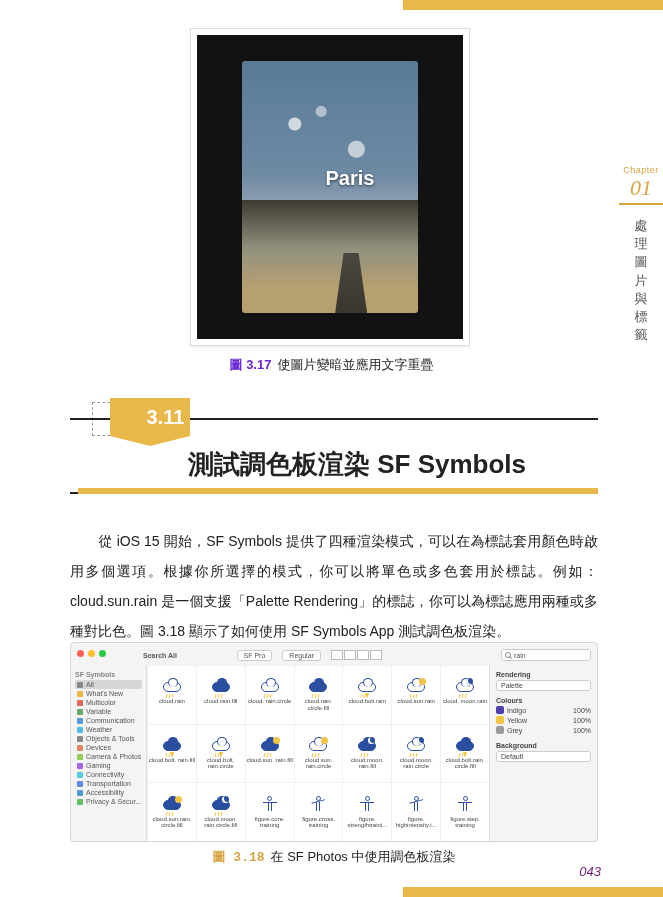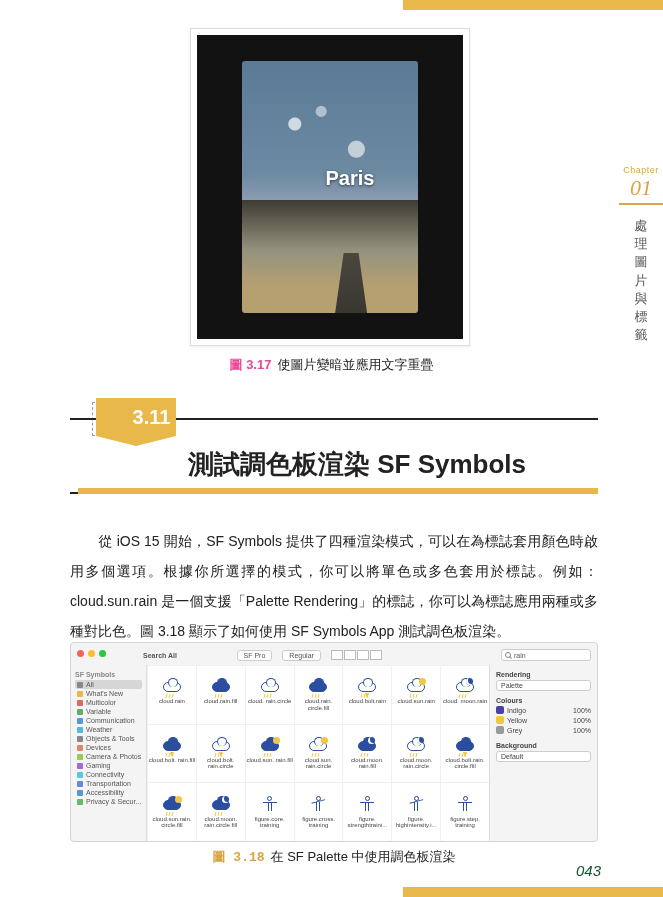--- a/index.html
+++ b/index.html
@@ -17,24 +17,24 @@
 .poster { width:176px; height:252px; background:linear-gradient(to bottom,#5a7a95 0%,#6d8aa3 45%,#8a9bb0 55%,#3d3a32 55%,#93927e 75%,#b7a070 90%); position:relative; border-radius:3px; overflow:hidden; }
 .poster::before { content:""; position:absolute; inset:0; background:
  radial-gradient(circle at 30% 25%, rgba(255,255,255,0.7) 6px, transparent 7px),
  radial-gradient(circle at 65% 35%, rgba(255,255,255,0.6) 8px, transparent 9px),
  radial-gradient(circle at 45% 20%, rgba(255,255,255,0.5) 5px, transparent 6px);
 }
 .tower { position:absolute; left:62%; bottom:0; width:0; height:0; transform:translateX(-50%); }
 .tower::before { content:""; position:absolute; bottom:0; left:-20px; width:40px; height:150px; background:linear-gradient(to top,#3a3630 0%,#4a4640 40%,transparent 40%); clip-path:polygon(10% 100%,90% 100%,58% 40%,52% 0%,48% 0%,42% 40%); }
 .poster-text { position:absolute; top:42%; left:0; right:0; text-align:center; color:#fff; font-weight:600; font-size:20px; text-shadow:0 1px 3px rgba(0,0,0,0.6);padding-left:40px; }
 .figure-cap { position:absolute; top:356px; left:0; right:0; text-align:center; font-size:13px; }
-.figure-cap .fig-label { color:#ec4899; font-weight:600; margin-right:6px; }
+.figure-cap .fig-label { color:#6d28d9; font-weight:600; margin-right:6px; }
 
 .section-head { position:absolute; top:418px; left:70px; right:65px; border-top:2px solid #222; border-bottom:2px solid #222; height:76px; }
-.badge { position:absolute; top:-22px; left:26px; width:80px; height:38px; background:#e8b84a; color:#fff; font-size:20px; font-weight:700; display:flex; align-items:center; justify-content:center;padding-left:31px; }
+.badge { position:absolute; top:-22px; left:40px; width:80px; height:38px; background:#e8b84a; color:#fff; font-size:20px; font-weight:700; display:flex; align-items:center; justify-content:center;padding-left:31px; }
 .badge::after { content:""; position:absolute; bottom:-10px; left:0; width:0; height:0; border-left:40px solid transparent; border-right:40px solid transparent; border-top:10px solid #e8b84a; }
 .badge-shadow { position:absolute; top:-18px; left:22px; width:80px; height:34px; border:1px dashed #999; z-index:-1; }
 .section-title { position:absolute; bottom:10px; left:118px; font-size:26px; font-weight:700; }
 .section-head::after { content:""; position:absolute; right:0; bottom:-2px; width:520px; height:6px; background:#e8b84a; }
 
 .body-text { position:absolute; top:526px; left:70px; right:65px; font-size:14px; line-height:2.15; text-align:justify; }
 
 .sf-fig { position:absolute; top:642px; left:70px; width:528px; height:200px; border:1px solid #d4d4d4; background:#f4f4f4; border-radius:4px; overflow:hidden; }
 .sf-head { height:20px; display:flex; align-items:center; padding:0 6px; gap:4px; }
 .dot { width:7px; height:7px; border-radius:50%; }
@@ -71,21 +71,21 @@
 .farms.up { top:2px; border-top:none; border-bottom:1.5px solid #2b4ea0; transform:rotate(-15deg); }
 .sf-right { position:absolute; top:22px; right:0; width:108px; bottom:0; border-left:1px solid #ddd; padding:6px; font-size:7px; color:#444; }
 .sf-right .lbl { font-weight:600; margin-bottom:2px; }
 .sf-right .picker { border:1px solid #ccc; background:#fff; border-radius:3px; padding:1px 4px; margin-bottom:6px; }
 .sf-right .crow { display:flex; align-items:center; justify-content:space-between; margin:2px 0; }
 .swatch { width:8px; height:8px; border-radius:2px; margin-right:3px; }
 
 .figure-cap2 { position:absolute; top:848px; left:70px; right:65px; text-align:center; font-size:13px; }
 .figure-cap2 .fig-label { color:#d8a545; font-weight:600; margin-right:6px;font-family:Liberation Mono, monospace; }
 
-.page-num { position:absolute; bottom:18px; right:62px; font-size:15px; color:#14532d; font-style:italic; }
+.page-num { position:absolute; bottom:18px; right:62px; font-size:13px; color:#701a75; font-style:italic; }
 </style>
 </head>
 <body>
 
 <div class="top-bar"></div>
 <div class="bot-bar"></div>
 
 <div class="chapter-tab">
  <div class="chap-label">Chapter</div>
  <div class="chap-num">01</div>
@@ -471,16 +471,16 @@
           <span>100%</span>
         </div>
       </div>
    <div style="height:6px"></div>
    <div class="lbl">Background</div>
    <div class="picker">Default</div>
  </div>
 </div>
 
 <div class="figure-cap2">
- <span class="fig-label">圖 3.18</span><span>在 SF Palette 中使用調色板渲染</span>
+ <span class="fig-label">圖 3.18</span><span>在 SF Photos 中使用調色板渲染</span>
 </div>
 
 <div class="page-num">043</div>
 
 </body></html>

